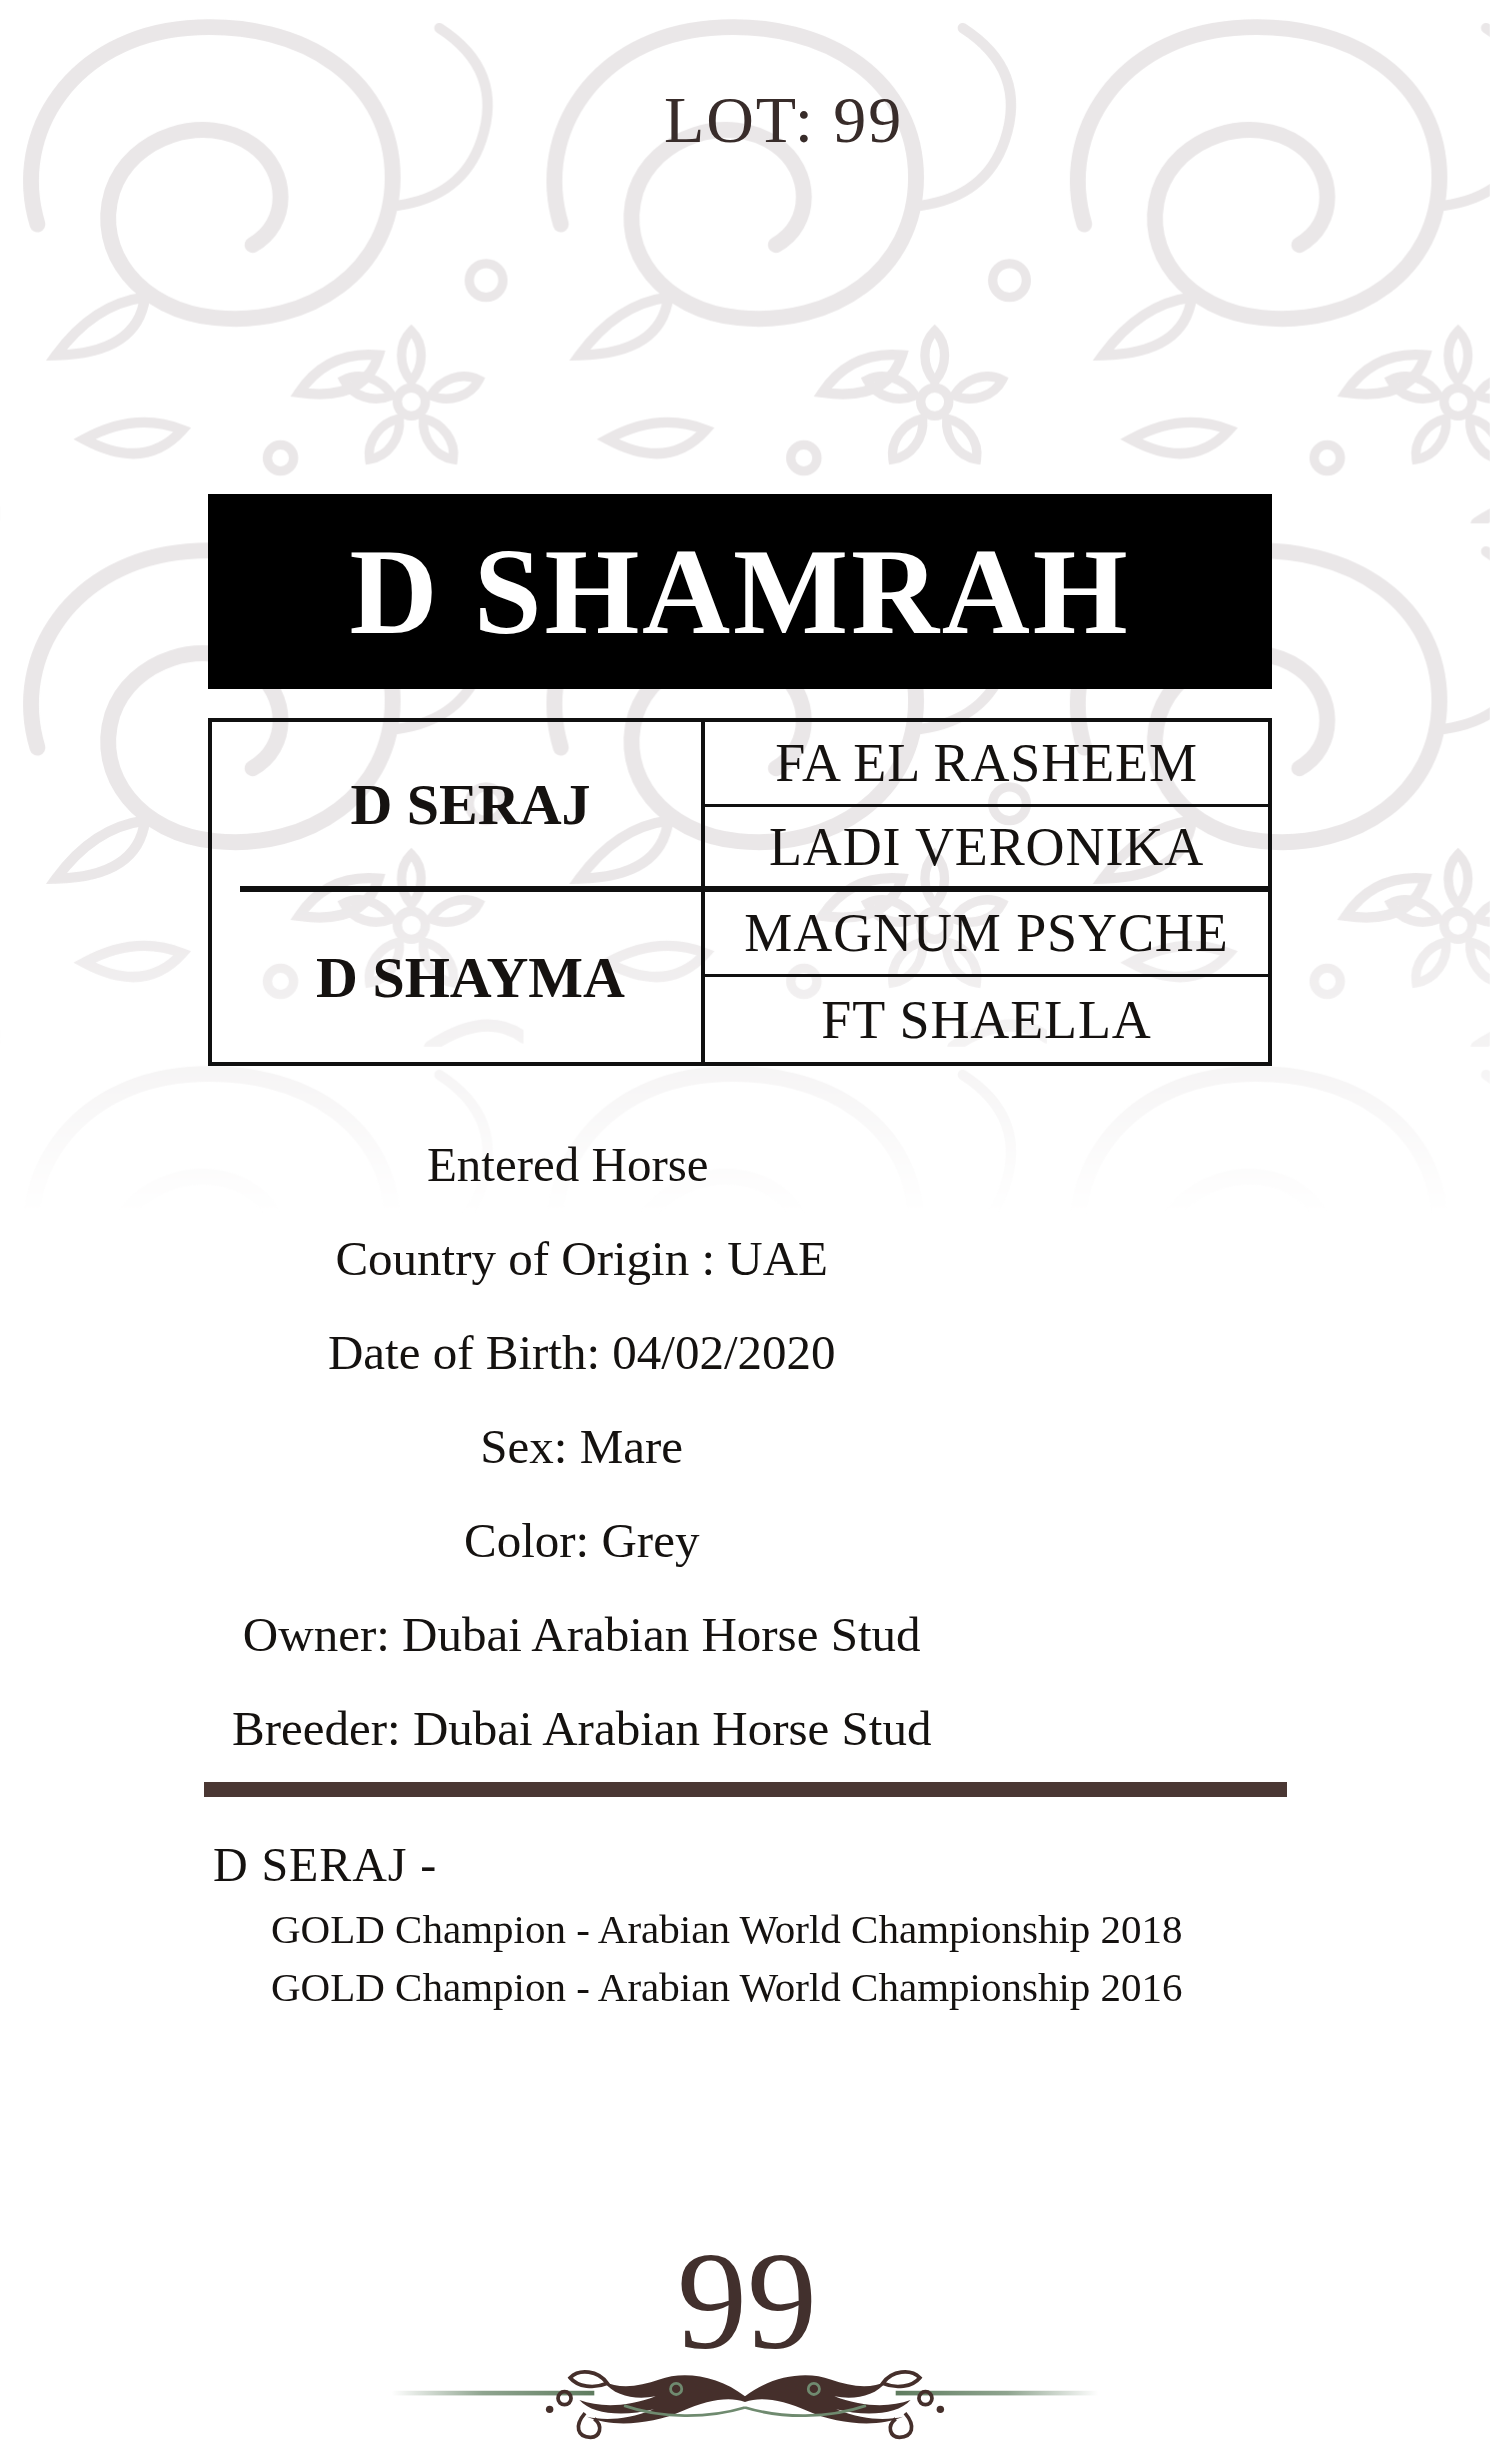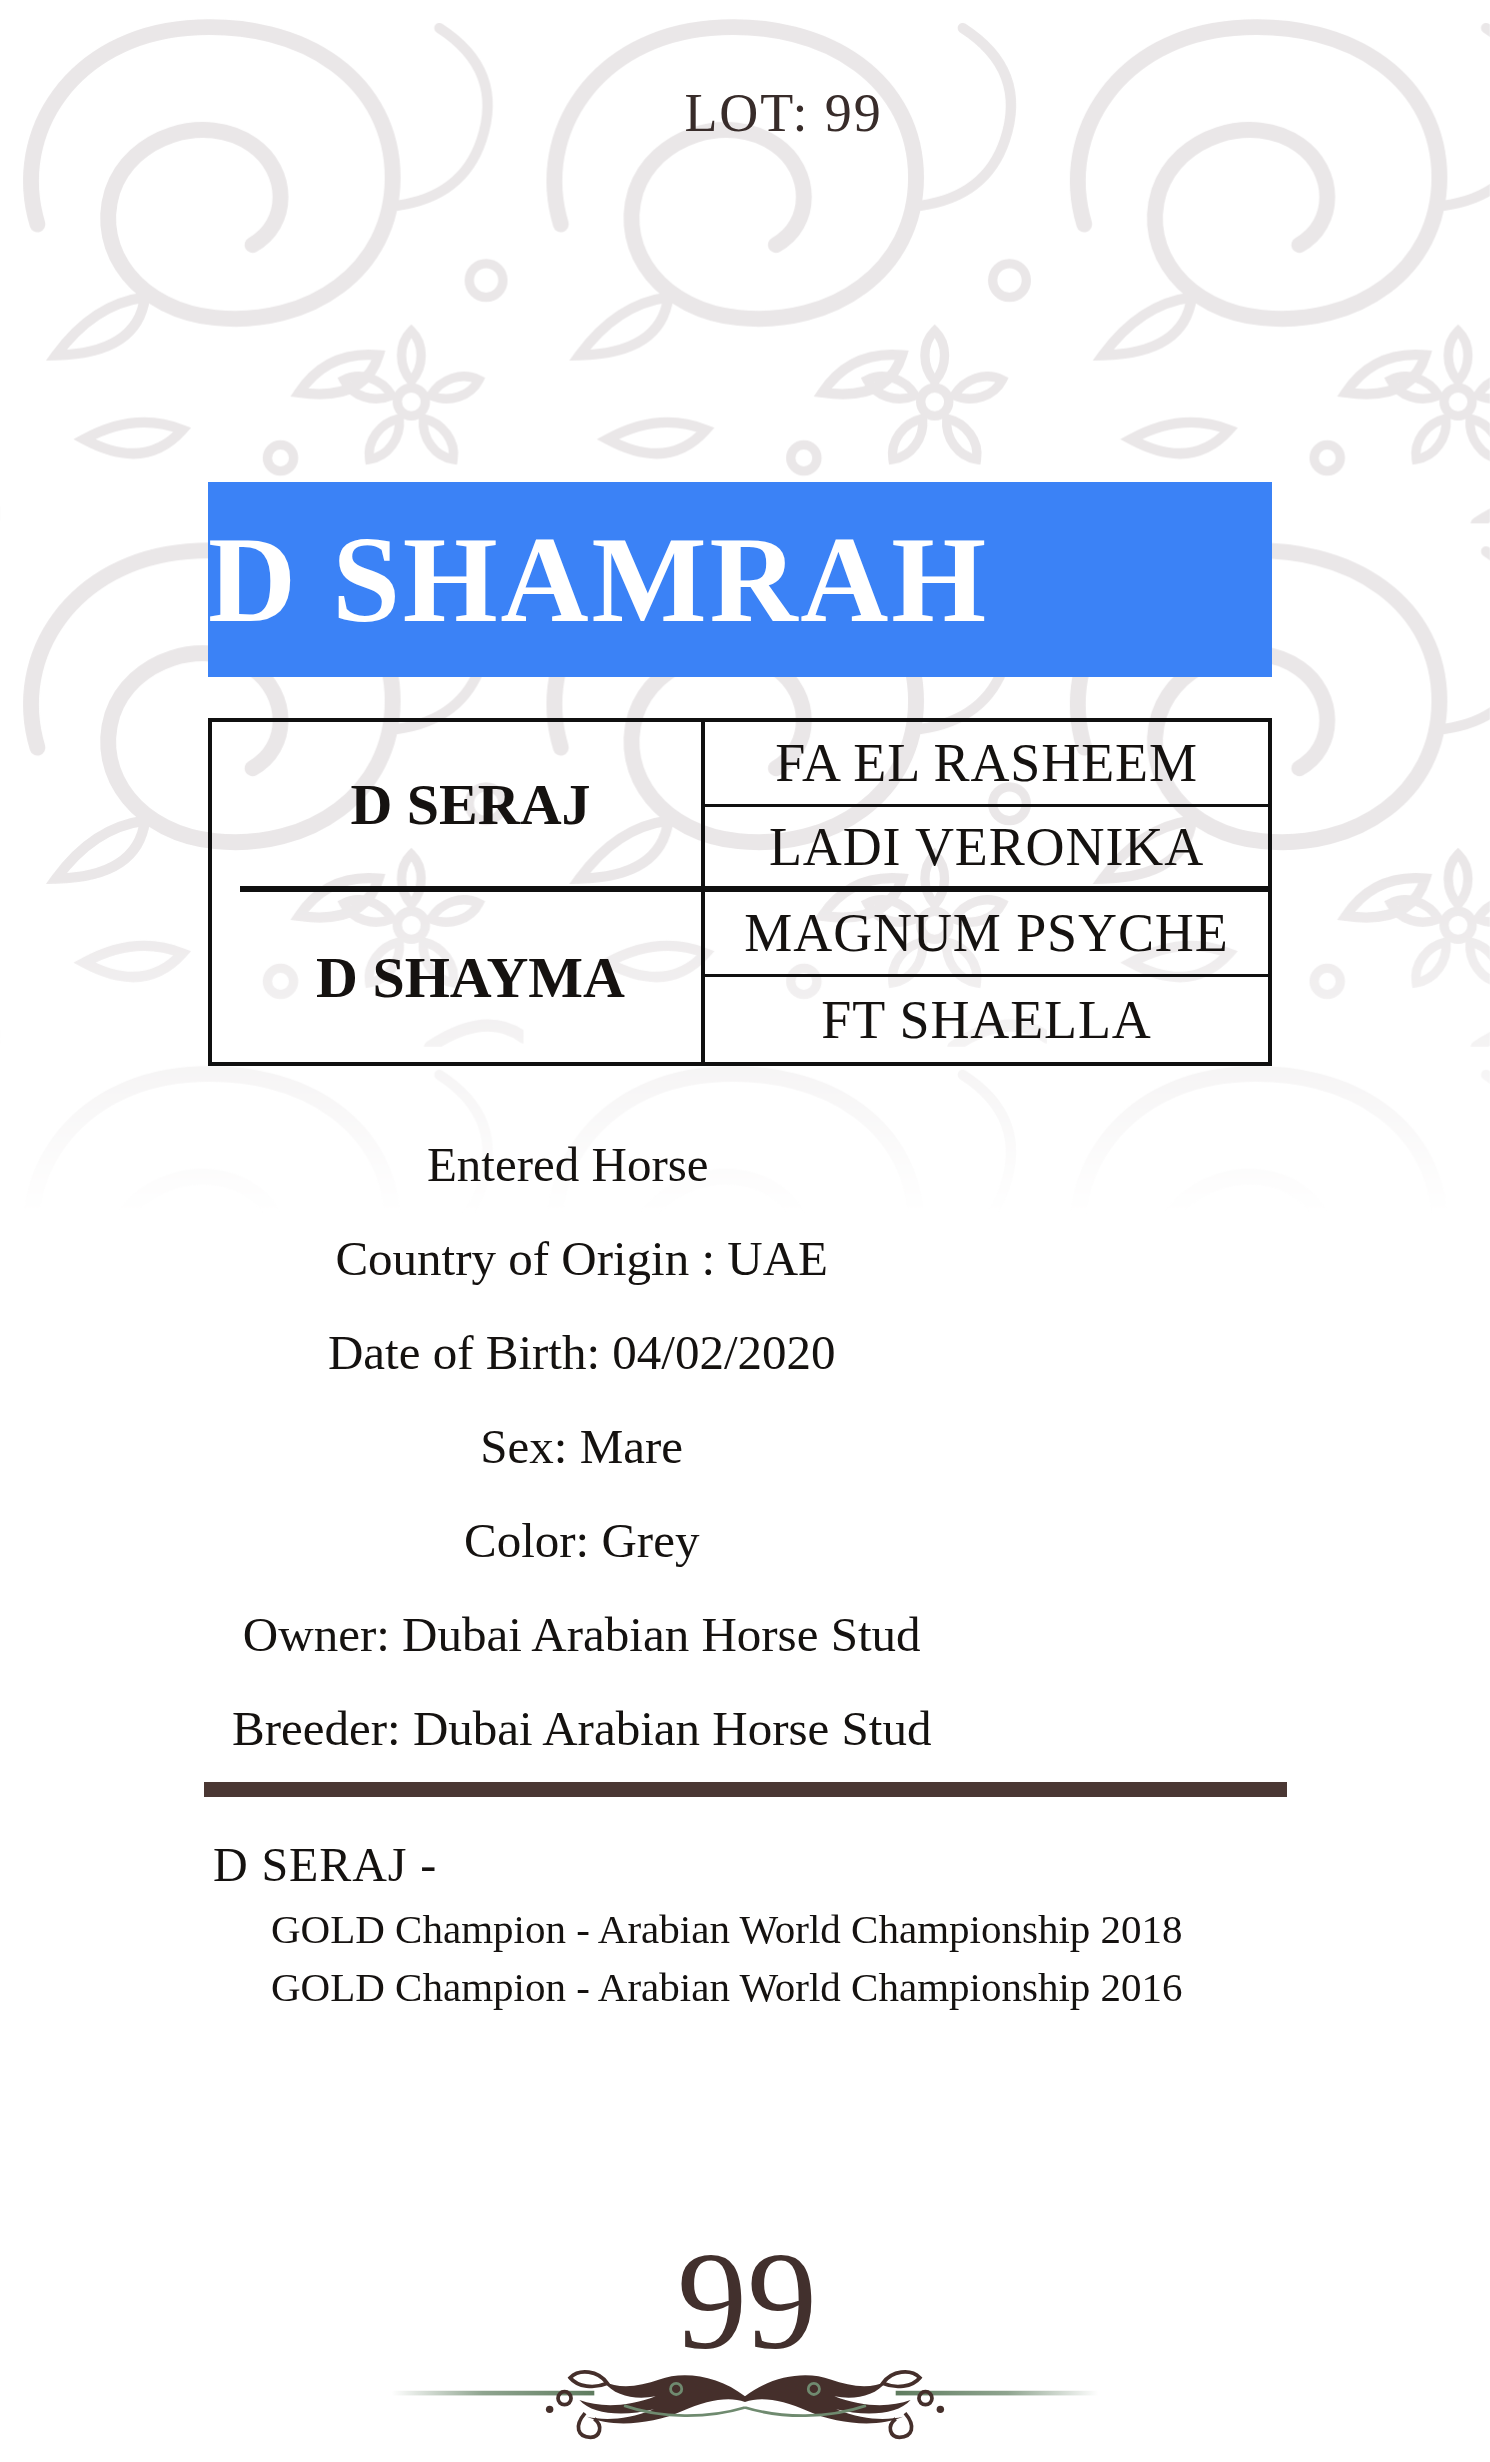--- a/index.html
+++ b/index.html
@@ -14,31 +14,31 @@
   }
   .watermark {
     position:absolute; left:0; top:0;
     pointer-events:none;
   }
   
   .lot-header {
     position:absolute; top:82px; left:0; right:0;
     text-align:center;
     padding-left:77px;
-    font-size:54px;
+    font-size:66px;
     letter-spacing:1.9px;
     color:#382c2a;
     font-family:Liberation Serif, serif;
   }
   
   .name-banner {
-    position:absolute; left:208px; top:482px;
+    position:absolute; left:208px; top:494px;
     width:1064px; height:195px;
-    background:#3b82f6;
-    display:flex; align-items:center; 
+    background:#000000;
+    display:flex; align-items:center; justify-content:center;
   }
   .name-banner .horse-name {
     color:#ffffff;
     font-size:122px;
     font-weight:bold;
     letter-spacing:2.8px;
     white-space:nowrap;
   }
   
   .pedigree {

